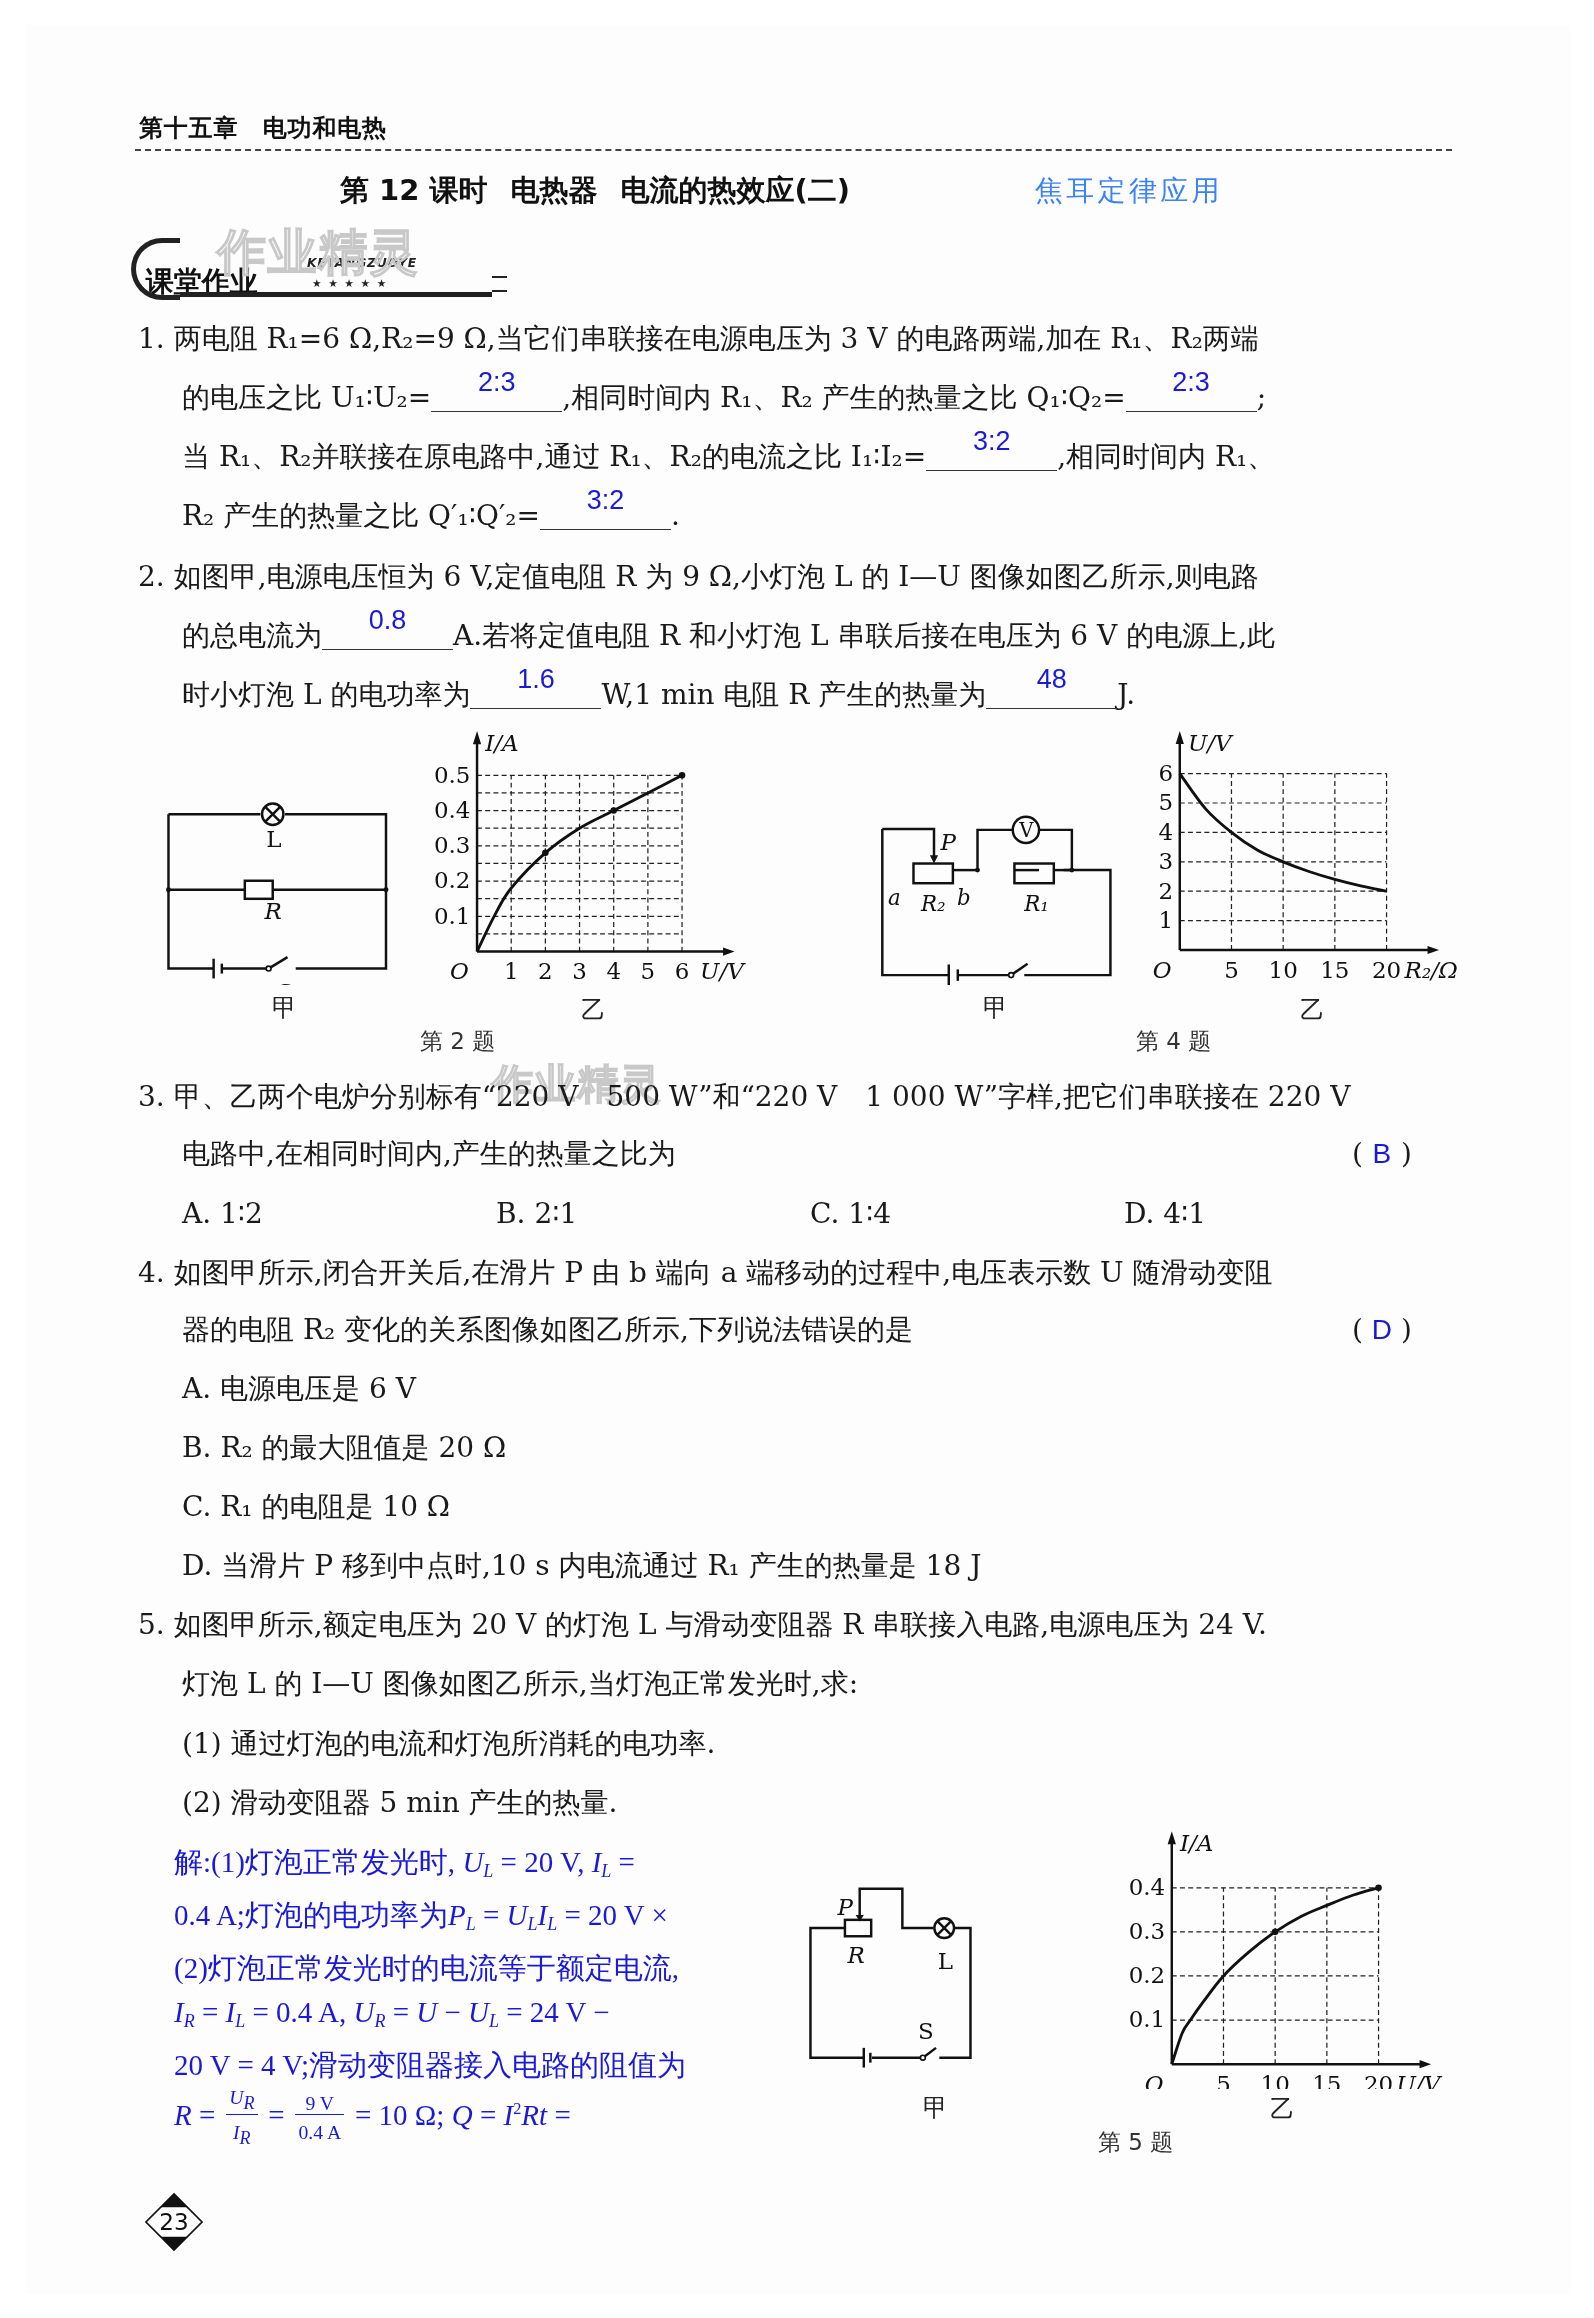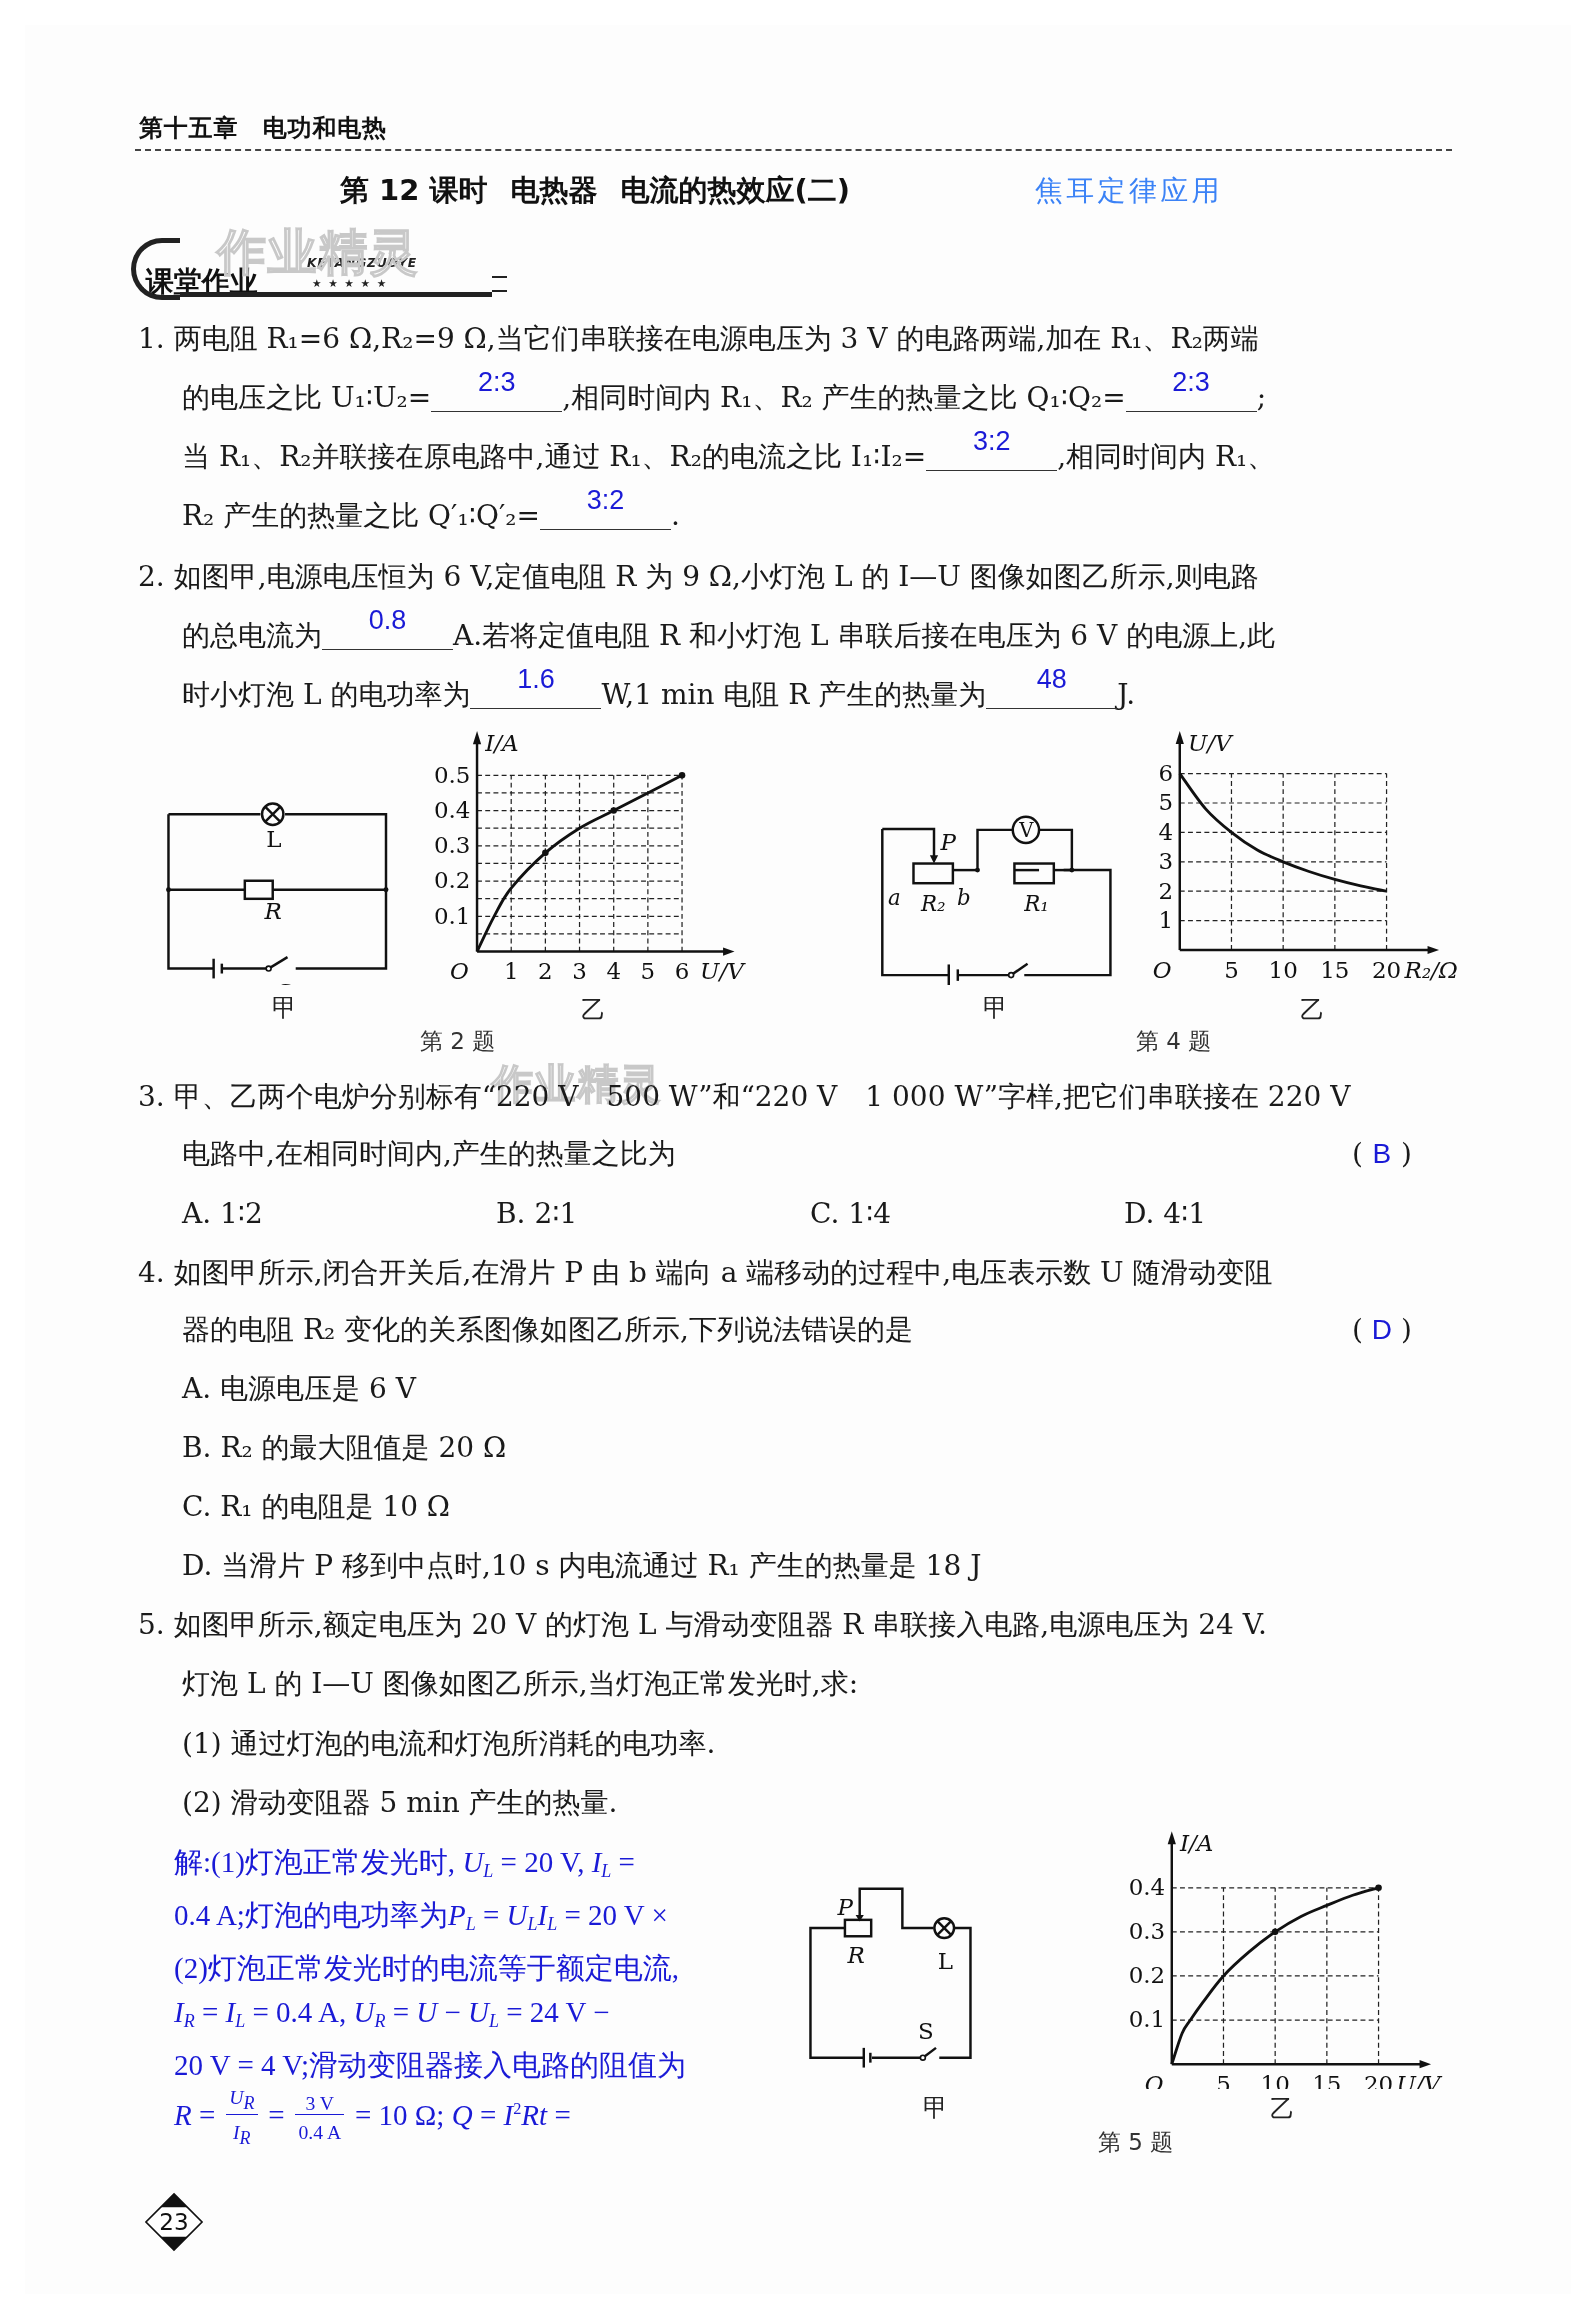--- a/index.html
+++ b/index.html
@@ -263,21 +263,21 @@
 <div class="q" style="left:182px; top:1670px;">灯泡 L 的 I—U 图像如图乙所示,当灯泡正常发光时,求:</div>
 <div class="q" style="left:182px; top:1730px;">(1) 通过灯泡的电流和灯泡所消耗的电功率.</div>
 <div class="q" style="left:182px; top:1789px;">(2) 滑动变阻器 5 min 产生的热量.</div>
 
 <div class="solution">
   <div><span>解:(1)灯泡正常发光时,</span> <i>U</i><sub>L</sub> <span>= 20 V,</span> <i>I</i><sub>L</sub> <span>=</span></div>
   <div><span>0.4 A;灯泡的电功率为</span><i>P</i><sub>L</sub> = <i>U</i><sub>L</sub><i>I</i><sub>L</sub> <span>= 20 V ×</span></div>
   <div>(2)灯泡正常发光时的电流等于额定电流,</div>
   <div><i>I</i><sub>R</sub> = <i>I</i><sub>L</sub> <span>= 0.4 A,</span> <i>U</i><sub>R</sub> = <i>U</i> − <i>U</i><sub>L</sub> <span>= 24 V −</span></div>
   <div>20 V = 4 V;滑动变阻器接入电路的阻值为</div>
-  <div><i>R</i> = <span class="frac"><span class="num"><i>U</i><sub>R</sub></span><span class="den"><i>I</i><sub>R</sub></span></span> = <span class="frac"><span class="num">3 V</span><span class="den">0.4 A</span></span> <span>= 10 Ω;</span> <i>Q</i> = <i>I</i><sup style="font-size:16.4px;">2</sup><i>Rt</i> =</div>
+  <div><i>R</i> = <span class="frac"><span class="num"><i>U</i><sub>R</sub></span><span class="den"><i>I</i><sub>R</sub></span></span> = <span class="frac"><span class="num">9 V</span><span class="den">0.4 A</span></span> <span>= 10 Ω;</span> <i>Q</i> = <i>I</i><sup style="font-size:16.4px;">2</sup><i>Rt</i> =</div>
 </div>
 
 <svg style="position:absolute; left:808px; top:1887px;" width="279" height="197" viewBox="0 0 340 240">
   <g stroke="#111" stroke-width="3" fill="none">
     <polyline points="45,50 3,50 3,208 68,208"></polyline>
     <polyline points="78,208 140,208"></polyline>
     <polyline points="160,208 198,208 198,50 178,50"></polyline>
     <polyline points="153,50 115,50 115,2 63,2 63,40"></polyline>
     <rect x="45" y="40" width="32" height="20"></rect>
     <circle cx="166" cy="50" r="12"></circle>

